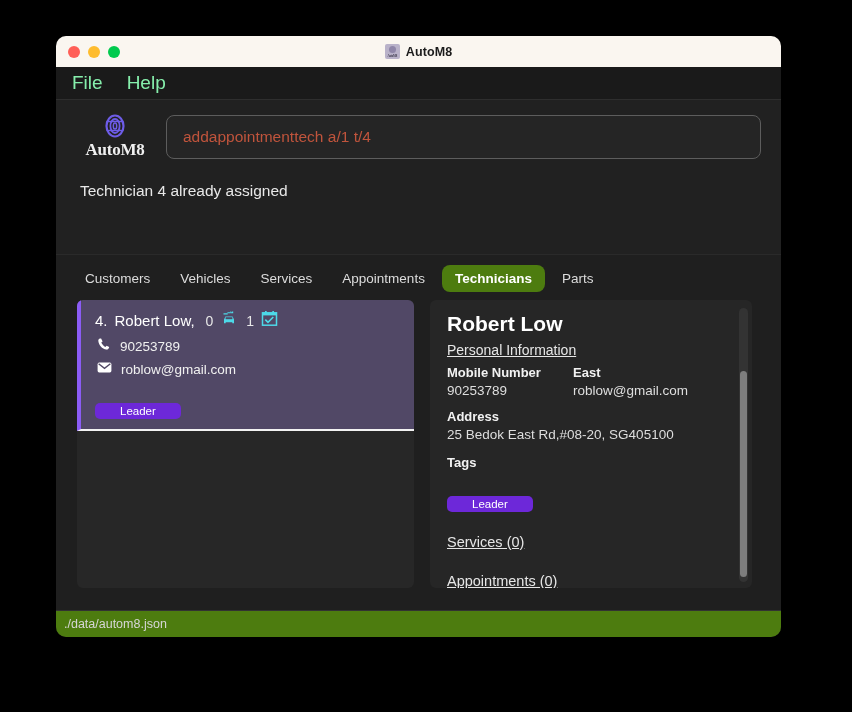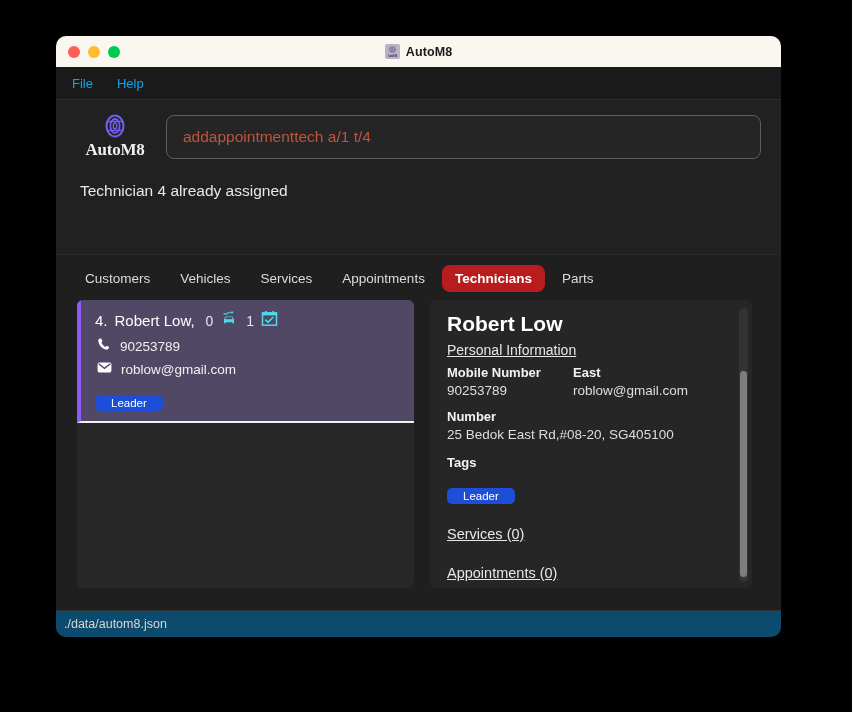--- a/index.html
+++ b/index.html
@@ -99,22 +99,22 @@
     height: 32px;
     background: #1a1a1a;
     border-bottom: 1px solid #2e2e2e;
     display: flex;
     align-items: center;
     padding-left: 16px;
     gap: 24px;
     flex: 0 0 auto;
   }
   .menu-item {
-    font-size: 13px;
-    color: #0ea5e9;
+    font-size: 19px;
+    color: #86efac;
     cursor: default;
   }
 
   
   .commandbar {
     display: flex;
     align-items: center;
     padding: 13px 20px 10px 24px;
     gap: 16px;
     flex: 0 0 auto;
@@ -183,21 +183,21 @@
   }
   .tab {
     font-size: 13.5px;
     color: #dcdcdc;
     padding: 6px 13px;
     border-radius: 8px;
     cursor: default;
     white-space: nowrap;
   }
   .tab.active {
-    background: #b91c1c;
+    background: #4d7c0f;
     color: #ffffff;
     font-weight: bold;
   }
 
   .content {
     flex: 1 1 auto;
     display: flex;
     gap: 16px;
     padding: 0 29px 0 21px;
     min-height: 0;
@@ -244,26 +244,26 @@
     gap: 9px;
     margin-bottom: 5px;
     padding-left: 2px;
   }
   .card-row-text {
     font-size: 13.5px;
     color: #f0f0f0;
   }
   .tag-pill {
     display: inline-block;
-    background: #1d4ed8;
+    background: #6d28d9;
     color: #ffffff;
     font-size: 11.5px;
-    padding: 2px 16px;
+    padding: 2px 25px;
     border-radius: 5px;
-    margin-top: 12px;
+    margin-top: 20px;
   }
 
   
   .detail-panel {
     flex: 1 1 auto;
     background: #262626;
     border-radius: 6px;
     position: relative;
     overflow: hidden;
     margin-bottom: 22px;
@@ -346,21 +346,21 @@
     left: 1px;
     width: 7px;
     bottom: 5px;
     background: #7d7d7d;
     border-radius: 4px;
   }
 
   
   .statusbar {
     height: 26px;
-    background: #0c4a6e;
+    background: #4d7c0f;
     border-top: 1px solid #323232;
     display: flex;
     align-items: center;
     padding-left: 8px;
     flex: 0 0 auto;
   }
   .statusbar-text {
     font-size: 12.5px;
     color: #d6d6d6;
   }
@@ -479,21 +479,21 @@
           <div class="detail-title">Robert Low</div>
           <div class="section-link">Personal Information</div>
 
           <div class="field-grid">
             <div class="field-label">Mobile Number</div>
             <div class="field-label">East</div>
             <div class="field-value">90253789</div>
             <div class="field-value">roblow@gmail.com</div>
           </div>
 
-          <div class="block-label">Number</div>
+          <div class="block-label">Address</div>
           <div class="block-value">25 Bedok East Rd,#08-20, SG405100</div>
 
           <div class="tags-label">Tags</div>
           <span class="tag-pill">Leader</span>
 
           <div class="link-row">
             <span class="detail-link">Services (0)</span>
           </div>
           <div class="link-row">
             <span class="detail-link">Appointments (0)</span>

